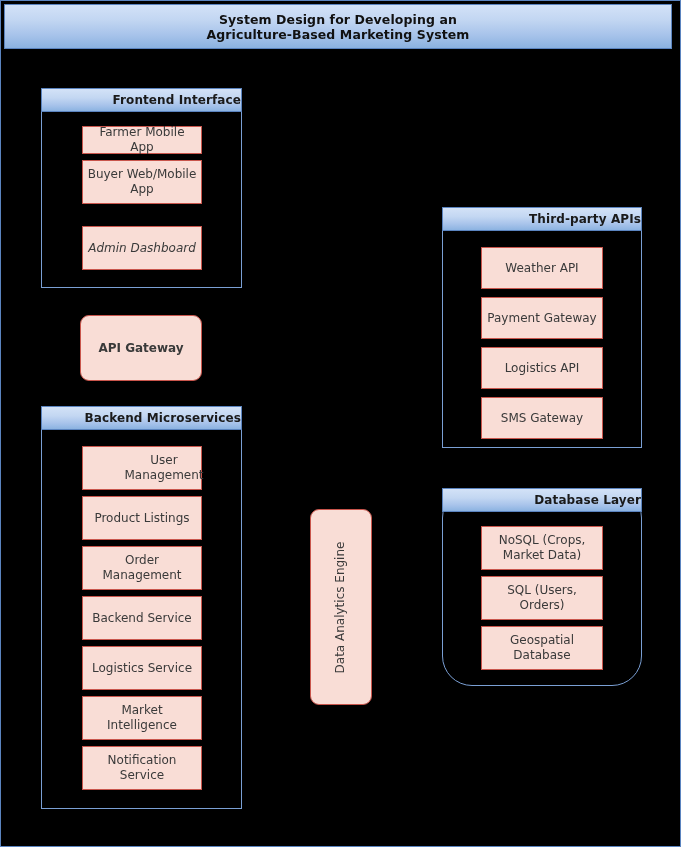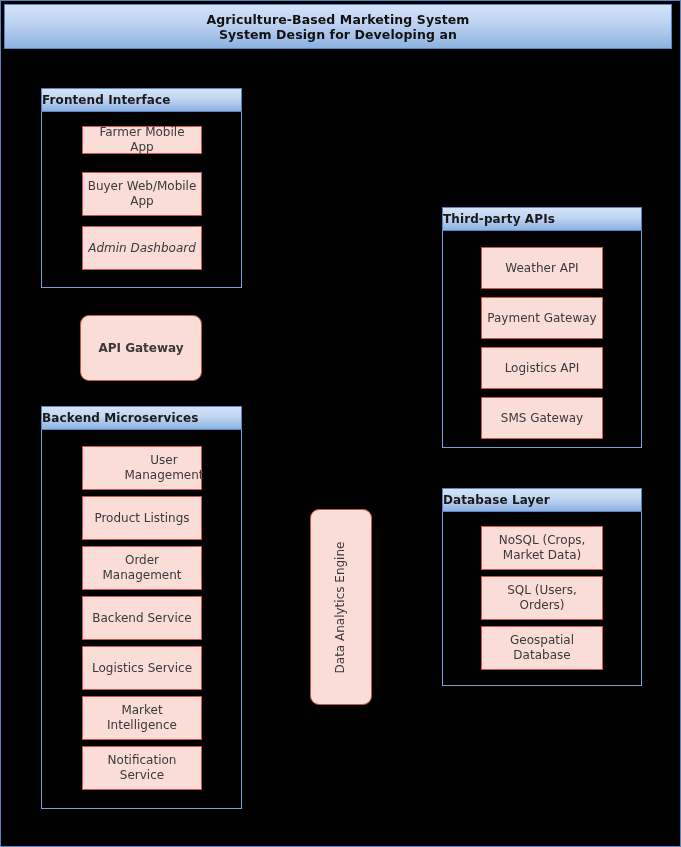--- a/index.html
+++ b/index.html
@@ -53,21 +53,21 @@
   }
   .group-header {
     position: absolute;
     left: -1px;
     top: -1px;
     box-sizing: border-box;
     border: 1px solid #5b84bf;
     background: linear-gradient(to bottom, #d3e2f7 0%, #c3d7f2 40%, #a9c4eb 72%, #8cb3e1 100%);
     display: flex;
     align-items: center;
-    justify-content: flex-start;
+    justify-content: flex-end;
   }
   .group-header span {
     font-size: 12px;
     font-weight: bold;
     color: #1a1a1a;
     letter-spacing: 0.1px;
   }
 
   
   .node {
@@ -93,33 +93,33 @@
     white-space: nowrap;
   }
 </style>
 </head>
 <body>
 
 <div id="canvas">
 
   <div class="title-banner">
     <div class="title-text">
+      <div>System Design for Developing an</div>
       <div>Agriculture-Based Marketing System</div>
-      <div>System Design for Developing an</div>
     </div>
   </div>
 
   <div class="group" style="left:40px; top:87px; width:201px; height:200px;">
     <div class="group-header" style="width:201px; height:24px;">
       <span>Frontend Interface</span>
     </div>
     <div class="node" style="left:40px; top:37px; width:120px; height:28px;">
       <span>Farmer Mobile App</span>
     </div>
-    <div class="node" style="left:40px; top:83px; width:120px; height:44px;">
+    <div class="node" style="left:40px; top:71px; width:120px; height:44px;">
       <span>Buyer Web/Mobile App</span>
     </div>
     <div class="node" style="left:40px; top:137px; width:120px; height:44px;font-style:italic;">
       <span>Admin Dashboard</span>
     </div>
   </div>
 
   <div class="node rounded" style="left:79px; top:314px; width:122px; height:66px;font-weight:bold;">
     <span>API Gateway</span>
   </div>
@@ -166,21 +166,21 @@
       <span>Payment Gateway</span>
     </div>
     <div class="node" style="left:38px; top:139px; width:122px; height:42px;">
       <span>Logistics API</span>
     </div>
     <div class="node" style="left:38px; top:189px; width:122px; height:42px;">
       <span>SMS Gateway</span>
     </div>
   </div>
 
-  <div class="group" style="left:441px; top:487px; width:200px; height:198px;">
+  <div class="group" style="left:441px; top:487px; width:200px; height:198px;border-radius:30px;">
     <div class="group-header" style="width:200px; height:24px;">
       <span>Database Layer</span>
     </div>
     <div class="node" style="left:38px; top:37px; width:122px; height:44px;">
       <span>NoSQL (Crops, Market Data)</span>
     </div>
     <div class="node" style="left:38px; top:87px; width:122px; height:44px;">
       <span>SQL (Users, Orders)</span>
     </div>
     <div class="node" style="left:38px; top:137px; width:122px; height:44px;">

